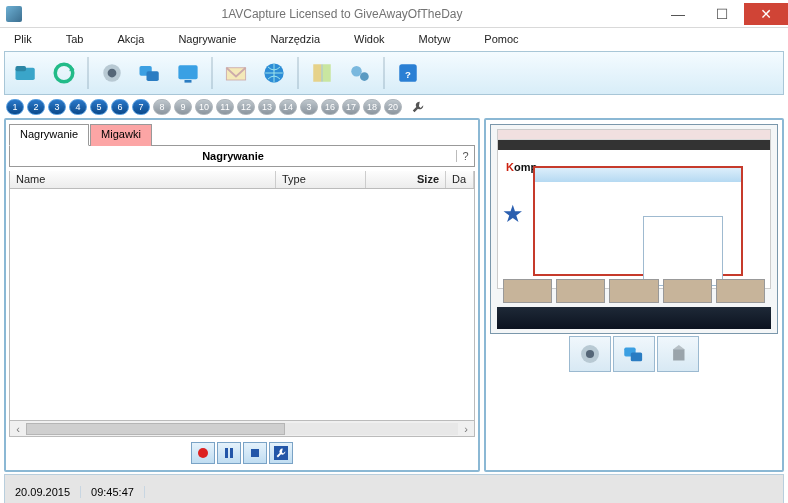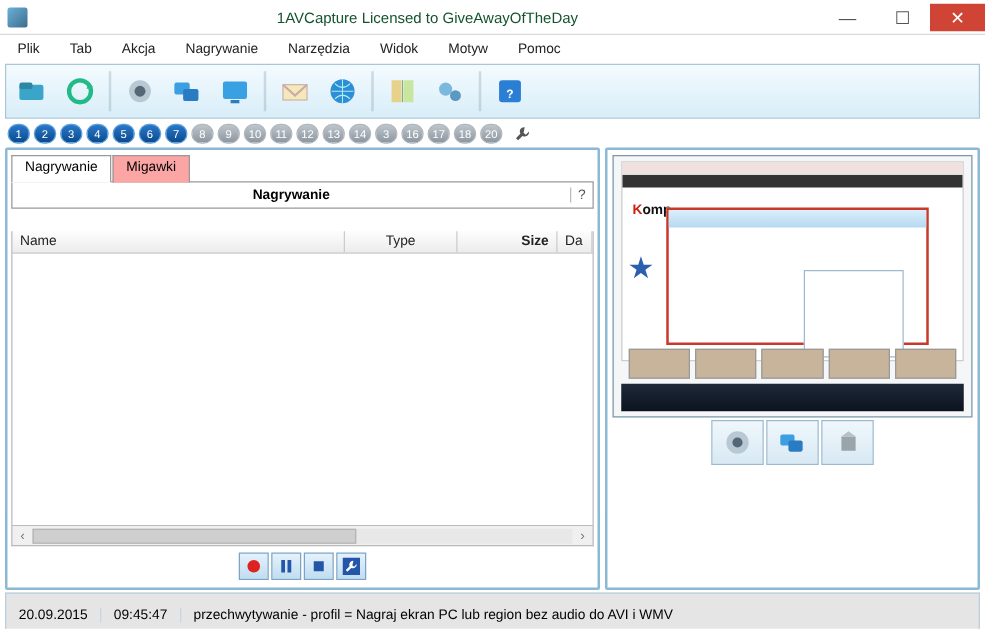--- a/index.html
+++ b/index.html
@@ -1,43 +1,43 @@
 <!DOCTYPE html>
 <html><head>
 <meta charset="utf-8">
 <style>
 * { box-sizing: border-box; margin: 0; padding: 0; font-family: "Segoe UI", Tahoma, sans-serif; font-size: 11px; }
 body { background: #fff; width: 788px; height: 503px; overflow: hidden; }
 .titlebar { height: 28px; background: #fff; display: flex; align-items: center; border-bottom: 1px solid #d9d9d9; }
 .titlebar .icon { width: 16px; height: 16px; margin: 0 6px; background: linear-gradient(135deg,#6db0d4,#3b6e8f); border-radius: 2px; }
-.titlebar .title { flex: 1; text-align: center; color: #14532d; font-size: 12px; }
+.titlebar .title { flex: 1; text-align: center; color: #737373; font-size: 12px; }
 .titlebar .winbtn { width: 44px; height: 22px; display: flex; align-items: center; justify-content: center; font-size: 14px; }
 .winbtn.close { background: #d04436; color: #fff; }
 .winbtn.min, .winbtn.max { color: #555; }
-.menubar { height: 22px; background: #fff; display: flex; align-items: center; padding: 0 6px; gap: 8px; }
+.menubar { height: 22px; background: #fff; display: flex; align-items: center; padding: 0 6px; gap: 18px; }
 .menubar span { padding: 2px 8px; color: #222; }
 .toolbar { height: 44px; background: linear-gradient(#f4fbff,#d8edf8); border: 1px solid #a8c6d7; margin: 1px 4px; display:flex; align-items:center; gap:4px; padding: 0 4px; }
 .tbtn { width: 34px; height: 34px; border-radius: 4px; display:flex; align-items:center; justify-content:center; }
 .tbtn svg { width: 28px; height: 28px; }
 .tsep { width: 2px; height: 32px; background: rgba(120,150,170,.3); margin: 0 2px; }
 .numberbar { height: 22px; display:flex; align-items:center; gap:3px; padding: 2px 6px; }
 .numbtn { width: 18px; height: 16px; border-radius: 9px; display:flex; align-items:center; justify-content:center; font-size: 9px; color:#fff; background: linear-gradient(#2a78c9,#0b4a8c); border:1px solid #5aa0e0;}
 .numbtn.gray { background: linear-gradient(#bec6cc,#8c969f); border-color:#b0b7bd;}
 .wrench { width: 18px; height:18px; display:flex;align-items:center;justify-content:center; margin-left:4px;}
 .mainarea { display:flex; height: 354px; padding: 0 4px; gap:4px;}
 .leftpanel { flex: 1; border: 2px solid #8bb8d4; background:#fff; display:flex; flex-direction:column; padding:3px; border-radius:2px;}
 .tabs { display:flex; height: 22px;}
 .tab { padding: 3px 10px 0 10px; border: 1px solid #999; border-bottom:none; background:#fca5a5; margin-right:1px; position:relative; top:1px; font-size:11px;}
 .tab.active { background:#fff; border-bottom:1px solid #fff; z-index:2;}
 .subheader { border:1px solid #999; height: 22px; display:flex; align-items:center; margin-top:0;}
 .subheader .lbl { flex:1; text-align:center; font-size:11px; font-weight:bold;}
 .subheader .help { width:18px; border-left:1px solid #bbb; text-align:center; color:#555;}
-.gridhead { display:flex; border:1px solid #bbb; border-top:none; height:18px; background:linear-gradient(#fdfdfd,#ececec); margin-top:18px;}
+.gridhead { display:flex; border:1px solid #bbb; border-top:none; height:18px; background:linear-gradient(#fdfdfd,#ececec); margin-top:4px;}
 .gridhead div{ border-right:1px solid #ccc; padding:2px 6px; color:#222;}
-.gh-name{flex:1;} .gh-type{width:90px;text-align:center;} .gh-size{width:80px;text-align:right;font-weight:bold;} .gh-da{width:28px;}
+.gh-name{flex:1;} .gh-type{width:90px;text-align:left;} .gh-size{width:80px;text-align:right;font-weight:bold;} .gh-da{width:28px;}
 .gridbody{ flex:1; border:1px solid #bbb; border-top:none; background:#fff;}
 .hscroll{ height:16px; border:1px solid #bbb; border-top:none; background:#f0f0f0; display:flex; align-items:center;}
 .hscroll .sl{width:16px;text-align:center;color:#777;}
 .hscroll .track{flex:1;height:12px;background:#e8e8e8;position:relative;}
 .hscroll .thumb{position:absolute;left:0;top:0;height:12px;width:60%;background:#cfcfcf;border:1px solid #b5b5b5;}
 .ctrlrow{ height:28px; display:flex; align-items:center; justify-content:center; gap:2px; margin-top:2px;}
 .cbtn{ width:24px; height:22px; border:1px solid #7aa3c6; background:linear-gradient(#e5f2fb,#c0ddf1); display:flex;align-items:center;justify-content:center;}
 .rightpanel{ width: 300px; border:2px solid #8bb8d4; background:#fff; display:flex; flex-direction:column; padding:4px; border-radius:2px;}
 .preview{ height: 210px; border:1px solid #7a97ab; background:#f4f6f7; position:relative; overflow:hidden;}
 .infotext{ padding: 4px 2px; line-height:1.35; font-size:11px;}
@@ -266,14 +266,13 @@
             <path d="M10 10 l7 -5 7 5" fill="#b7c0c6"></path>
           </svg>
         </div>
     </div>
   </div>
 </div>
 
 <div class="statusbar">
   <div>20.09.2015</div>
   <div>09:45:47</div>
-  <div style="flex:1;border-right:none">przechwytywanie - profil =  Nagraj ekran PC lub region bez audio do AVI i WMV</div>
 </div>
 
 </body></html>

